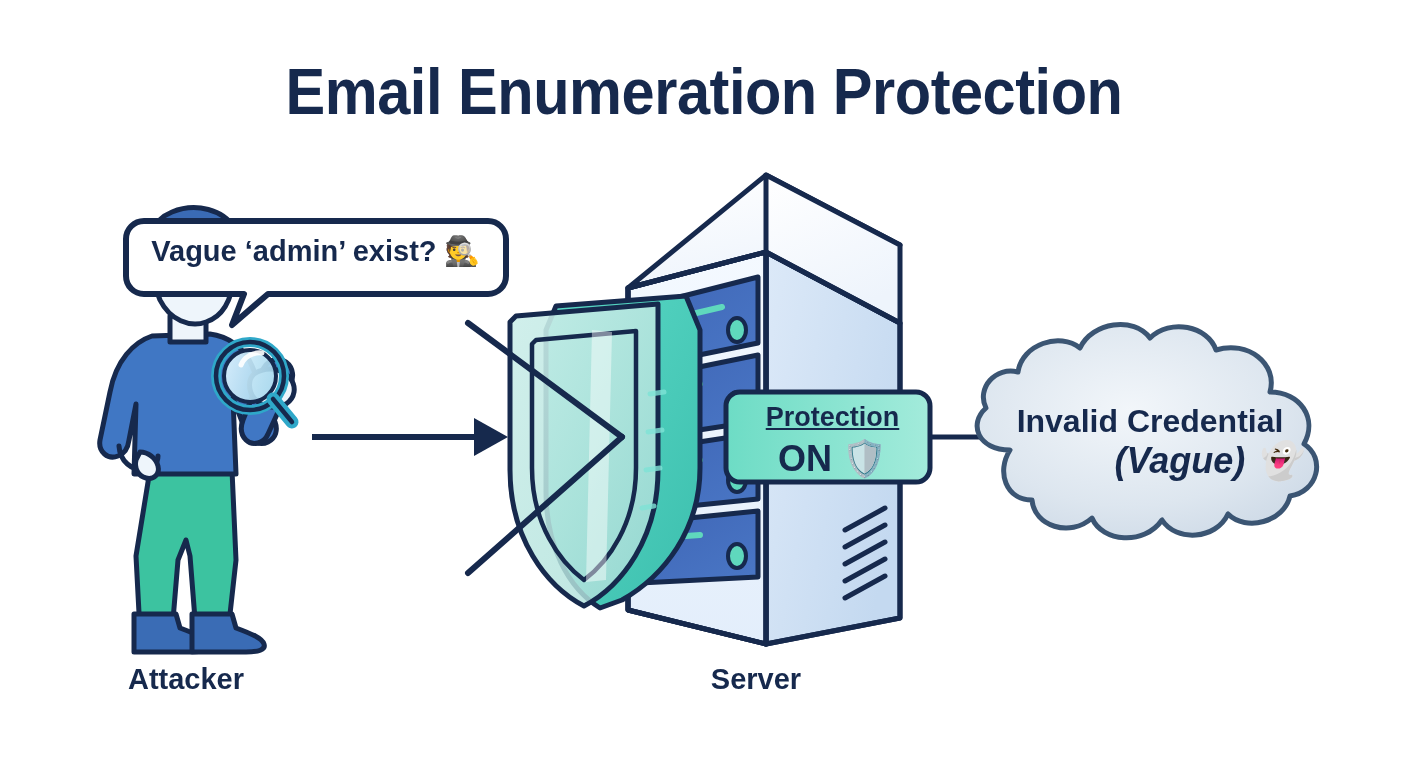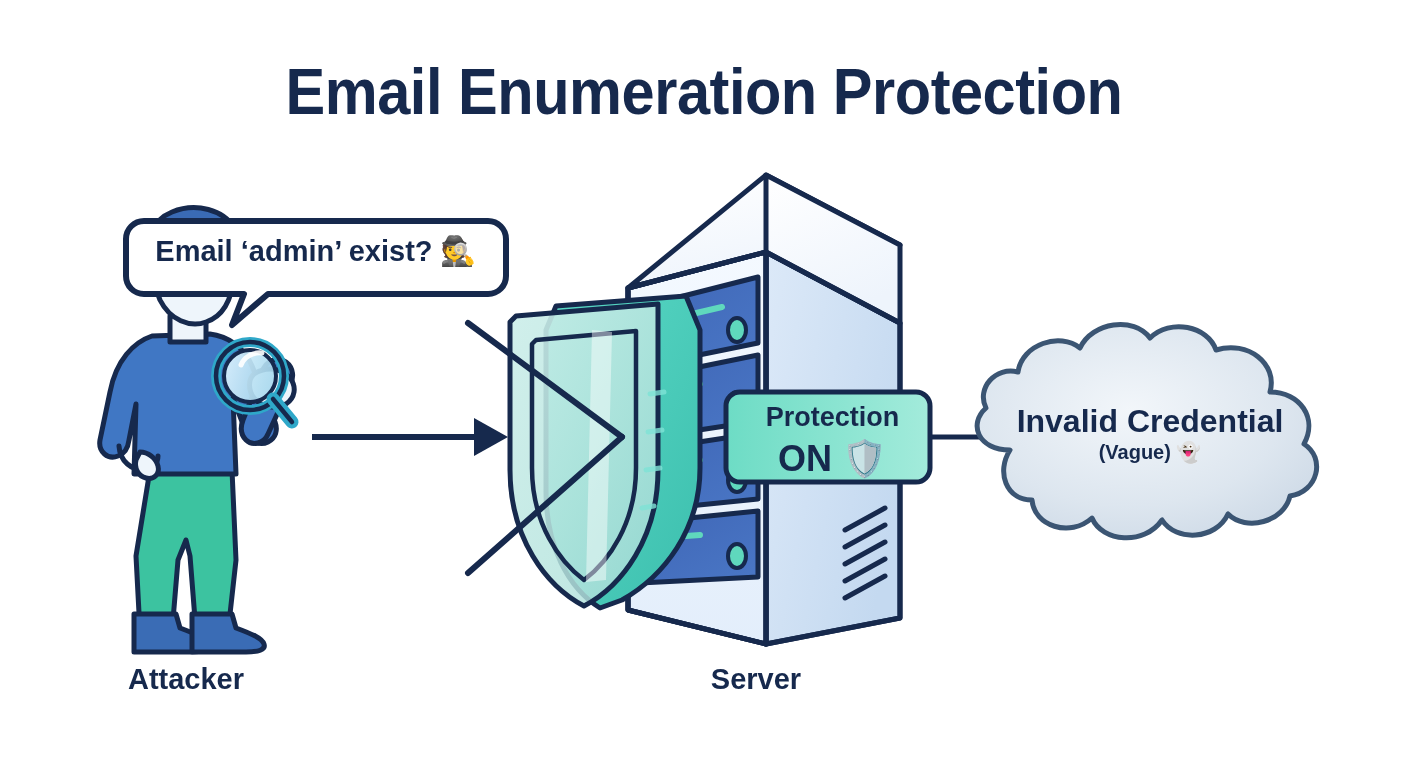--- a/index.html
+++ b/index.html
@@ -19,30 +19,30 @@
     left:0;top:58px;width:1408px;text-align:center;
     font-size:64px;letter-spacing:-0.5px;
     font-family:"Liberation Sans Narrow","Liberation Sans",sans-serif;
     transform:scaleX(0.93);transform-origin:50% 50%;
   }
   #bubble-text{
     left:128px;top:236px;width:376px;text-align:center;
     font-size:29px;
   }
   #badge-line1{
-    left:735px;top:403px;width:195px;text-align:center;font-size:27px;
+    left:735px;top:403px;width:195px;text-align:center;font-size:27px;text-decoration:underline;
   }
   #badge-line2{
     left:735px;top:440px;width:195px;text-align:center;font-size:36px;
   }
   #cloud-line1{
     left:1000px;top:404px;width:300px;text-align:center;font-size:32px;
   }
   #cloud-line2{
-    left:1000px;top:442px;width:300px;text-align:center;font-size:20px;
+    left:1000px;top:442px;width:300px;text-align:right;font-size:36px;font-style:italic;
   }
   #label-attacker{
     left:66px;top:664px;width:240px;text-align:center;font-size:29px;
   }
   #label-server{
     left:636px;top:664px;width:240px;text-align:center;font-size:29px;
   }
 </style>
 </head>
 <body>
@@ -241,21 +241,21 @@
                C1284 522 1246 532 1228 514
                C1216 540 1176 542 1162 520
                C1144 546 1102 542 1092 518
                C1070 538 1034 526 1032 500
                C1006 500 996 472 1010 450 Z" fill="url(#gCloud)" stroke="#3b5573" stroke-width="5" stroke-linejoin="round"></path>
     </g>
   </svg>
 
   <div class="txt" id="title">Email Enumeration Protection</div>
 
-  <div class="txt" id="bubble-text">Email ‘admin’ exist? 🕵️</div>
+  <div class="txt" id="bubble-text">Vague ‘admin’ exist? 🕵️</div>
 
   <div class="txt" id="badge-line1">Protection</div>
   <div class="txt" id="badge-line2">ON 🛡️</div>
 
   <div class="txt" id="cloud-line1">Invalid Credential</div>
   <div class="txt" id="cloud-line2">(Vague) 👻</div>
 
   <div class="txt" id="label-attacker">Attacker</div>
   <div class="txt" id="label-server">Server</div>
 

